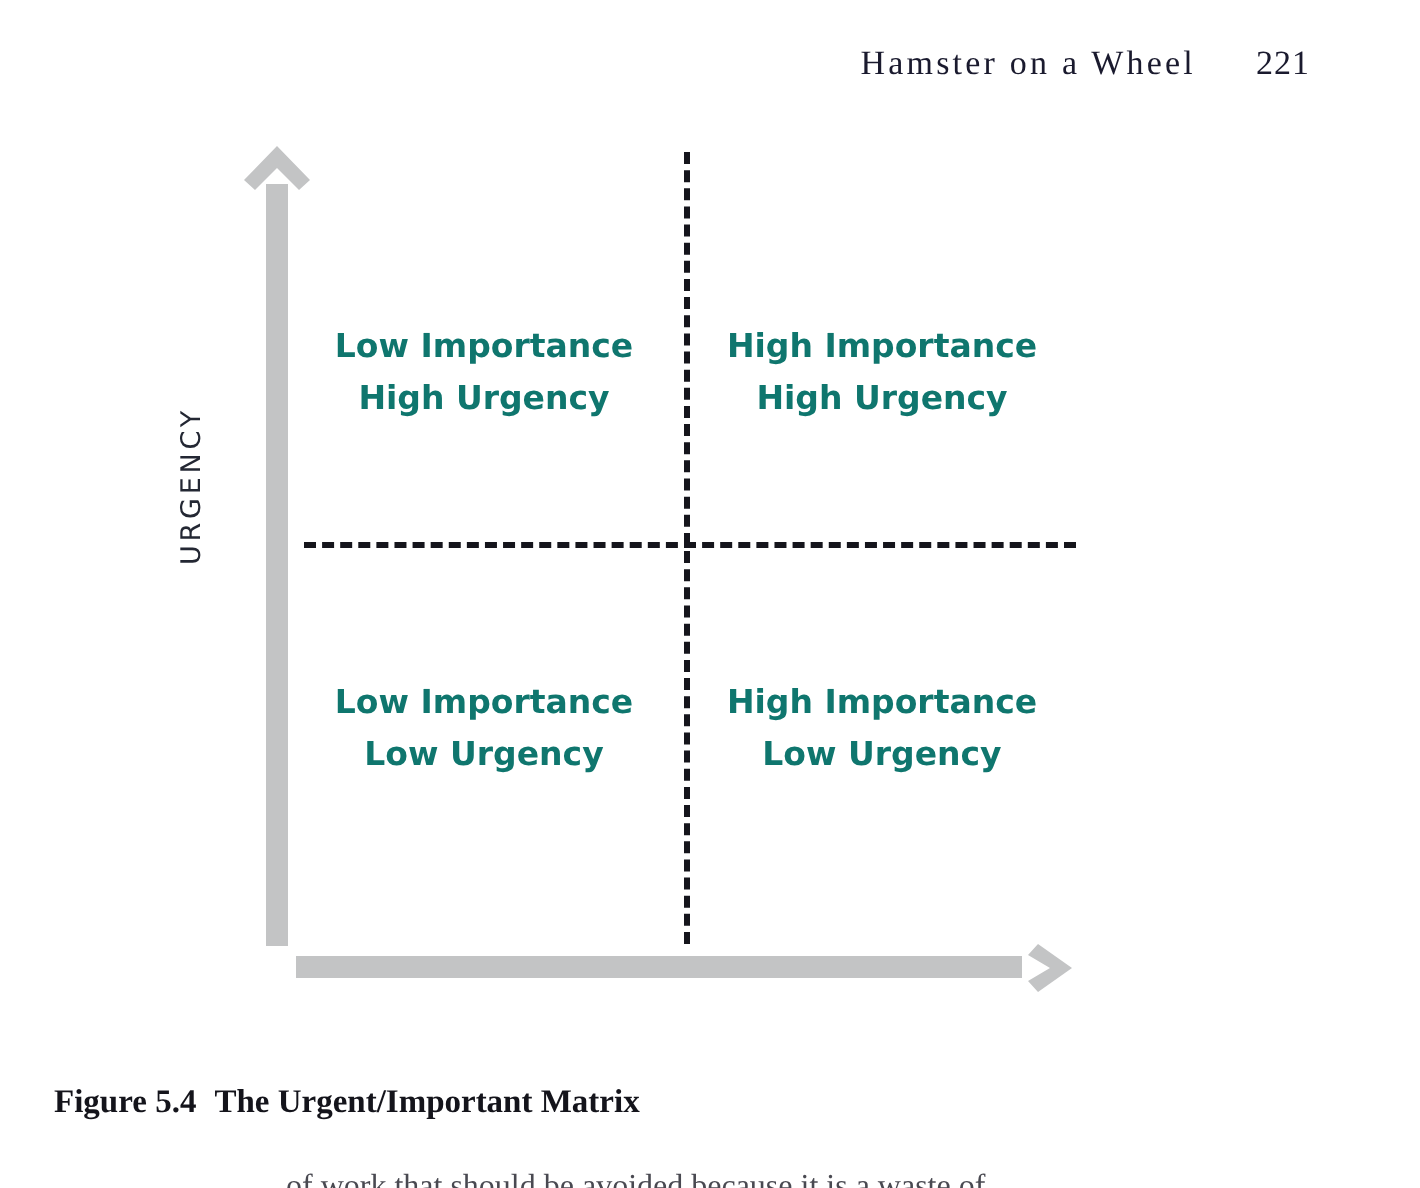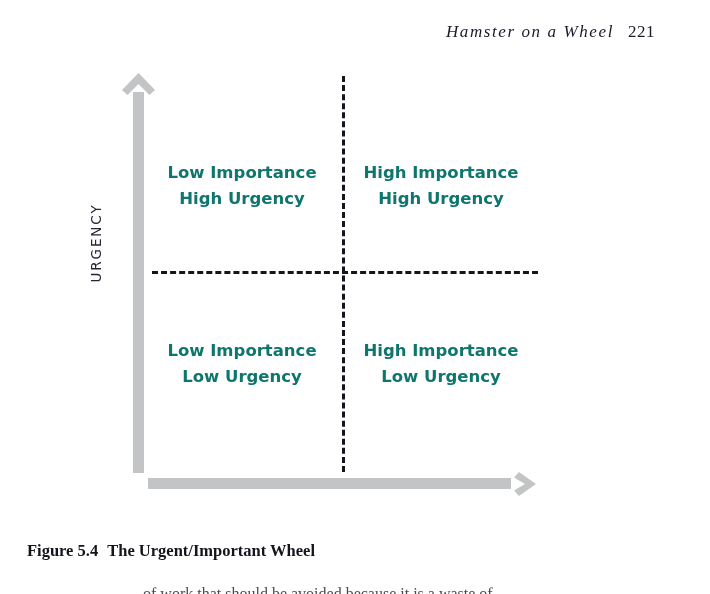--- a/index.html
+++ b/index.html
@@ -20,28 +20,27 @@
   .running-head {
     position: absolute;
     top: 22px;
     right: 55px;
     font-family: "Liberation Serif", serif;
     font-size: 17px;
     color: #1a1a2e;
     white-space: nowrap;
   }
   .running-head .title {
-    font-style: italic;
     letter-spacing: 1.6px;
     text-align: center;
   }
   .running-head .folio {
     font-style: normal;
     letter-spacing: 0.5px;
-    margin-left: 14px;
+    margin-left: 30px;
   }
 
   
   .figure {
     position: absolute;
     left: 0;
     top: 0;
     width: 710px;
     height: 594px;
   }
@@ -192,16 +191,16 @@
 
   <div class="axis-label axis-label-y">URGENCY</div>
 
   <div class="quadrant q-tl">Low Importance<br>High Urgency</div>
   <div class="quadrant q-tr">High Importance<br>High Urgency</div>
   <div class="quadrant q-bl">Low Importance<br>Low Urgency</div>
   <div class="quadrant q-br">High Importance<br>Low Urgency</div>
 </div>
 
 <div class="caption">
-  <span class="cap-num">Figure 5.4</span><span>The Urgent/Important Wheel</span>
+  <span class="cap-num">Figure 5.4</span><span>The Urgent/Important Matrix</span>
 </div>
 
 <div class="body-text-sliver">of work that should be avoided because it is a waste of</div>
 
 </body></html>

